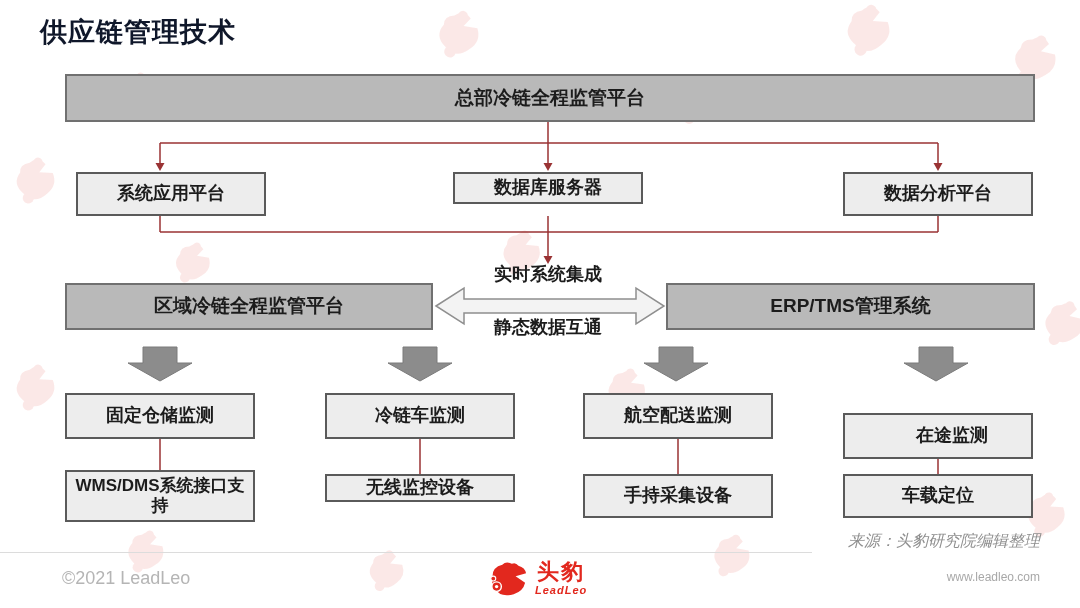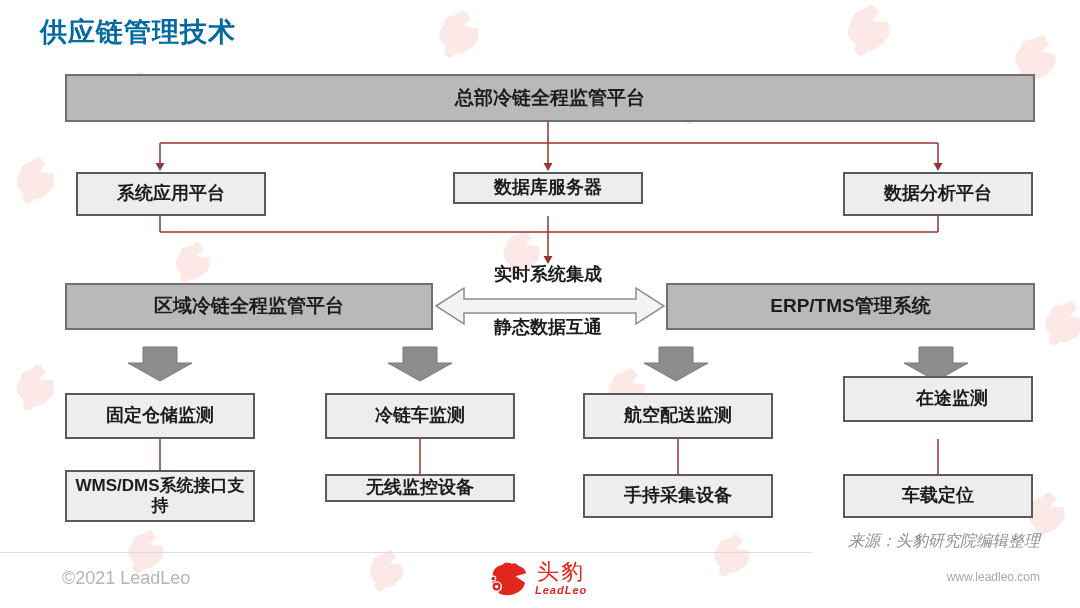--- a/index.html
+++ b/index.html
@@ -2,21 +2,21 @@
 <html><head>
 <meta charset="utf-8">
 <style>
   html,body{margin:0;padding:0;background:#ffffff;}
   .stage{
     position:relative;width:1080px;height:608px;overflow:hidden;
     font-family:"Liberation Sans","DejaVu Sans",sans-serif;background:#ffffff;
   }
   .title{
     position:absolute;left:40px;top:14px;font-size:27px;font-weight:bold;
-    color:#0369a1;letter-spacing:1px;
+    color:#0f172a;letter-spacing:1px;
   }
   .overlay{position:absolute;left:0;top:0;}
   .box{
     position:absolute;display:flex;align-items:center;justify-content:center;
     text-align:center;font-weight:bold;color:#1c1c1c;box-sizing:border-box;
     line-height:1.2;
   }
   .box.dark{background:#b9b9b9;border:2px solid #707070;}
   .box.light{background:#ededed;border:2px solid #5a5a5a;}
   .fs19{font-size:19px;} .fs18{font-size:18px;} .fs17{font-size:17px;}
@@ -28,21 +28,21 @@
     position:absolute;right:40px;top:531px;font-size:16px;font-style:italic;
     color:#8f8f8f;
   }
   .divider{
     position:absolute;left:0;top:552px;width:812px;height:1px;background:#dcdcdc;
   }
   .copyright{position:absolute;left:62px;top:568px;font-size:18px;color:#b5b5b5;}
   .website{position:absolute;right:40px;top:570px;font-size:12px;color:#a8a8a8;}
   .logo{position:absolute;left:487px;top:560px;display:flex;align-items:flex-start;}
   .logo-texts{margin-left:6px;display:flex;flex-direction:column;align-items:center;}
-  .logo-cn{font-size:22px;font-weight:normal;color:#e2281e;letter-spacing:2px;line-height:1.1;text-align:right;}
+  .logo-cn{font-size:22px;font-weight:bold;color:#e2281e;letter-spacing:2px;line-height:1.1;text-align:right;}
   .logo-en{font-size:11px;font-weight:bold;font-style:italic;color:#e2281e;letter-spacing:1px;}
   .wm{position:absolute;opacity:0.10;pointer-events:none;}
 </style>
 </head>
 <body>
 
 <div class="stage">
 
   <div class="wm" style="left:430px;top:8px;transform:rotate(-25deg);"><svg width="58" height="58" viewBox="0 0 60 60">
         <g fill="#e2281e">
@@ -180,21 +180,21 @@
   <div class="box light fs18" style="left:843px;top:172px;width:190px;height:44px;">数据分析平台</div>
 
   <div class="box dark fs19" style="left:65px;top:283px;width:368px;height:47px;">区域冷链全程监管平台</div>
   <div class="box dark fs19" style="left:666px;top:283px;width:369px;height:47px;">ERP/TMS管理系统</div>
   <div class="arrow-label" style="top:262px;">实时系统集成</div>
   <div class="arrow-label" style="top:315px;">静态数据互通</div>
 
   <div class="box light fs18" style="left:65px;top:393px;width:190px;height:46px;">固定仓储监测</div>
   <div class="box light fs18" style="left:325px;top:393px;width:190px;height:46px;">冷链车监测</div>
   <div class="box light fs18" style="left:583px;top:393px;width:190px;height:46px;">航空配送监测</div>
-  <div class="box light fs18" style="left:843px;top:376px;width:190px;height:46px;padding-left:28px;">在途监测</div>
+  <div class="box light fs18" style="left:843px;top:413px;width:190px;height:46px;padding-left:28px;">在途监测</div>
 
   <div class="box light fs17" style="left:65px;top:470px;width:190px;height:52px;padding:0 0;">WMS/DMS系统接口支持</div>
   <div class="box light fs18" style="left:325px;top:474px;width:190px;height:28px;">无线监控设备</div>
   <div class="box light fs18" style="left:583px;top:474px;width:190px;height:44px;">手持采集设备</div>
   <div class="box light fs18" style="left:843px;top:474px;width:190px;height:44px;">车载定位</div>
 
   <div class="source-note">来源：头豹研究院编辑整理</div>
   <div class="divider"></div>
 
   <div class="copyright">©2021 LeadLeo</div>

